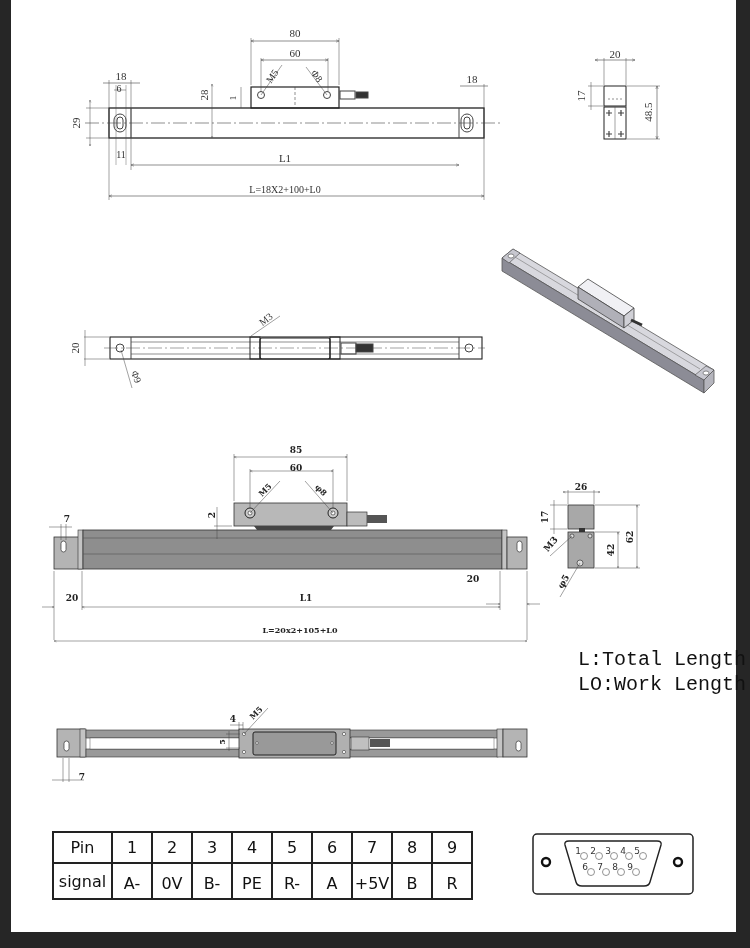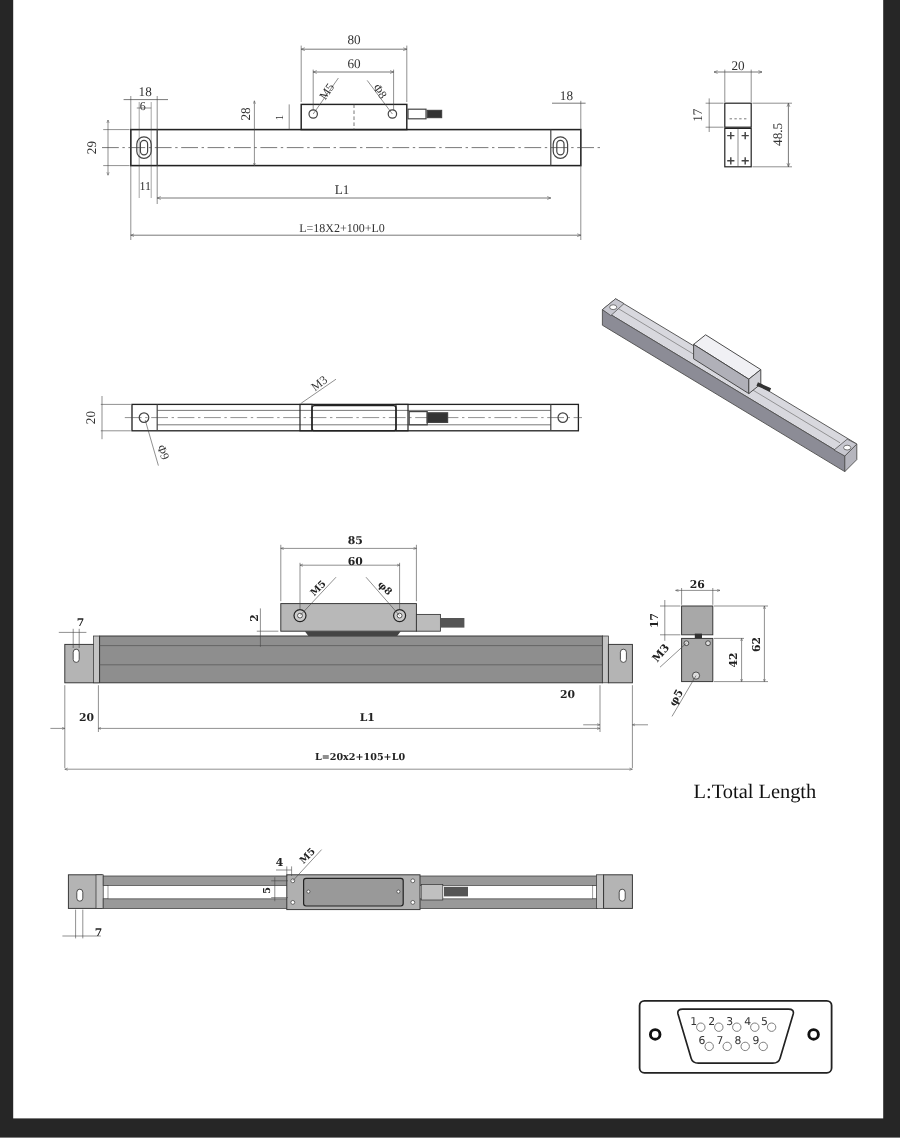--- a/index.html
+++ b/index.html
@@ -1,19 +1,19 @@
 <!DOCTYPE html>
 <html><head>
 <meta charset="utf-8">
 <style>
   html, body { margin:0; padding:0; }
   body { width:750px; height:948px; background:#262626; position:relative; overflow:hidden; font-family:"Liberation Sans", sans-serif; }
   .sheet { position:absolute; left:11px; top:0; width:725px; height:932px; background:#ffffff; }
   svg.drw { position:absolute; left:0; top:0; }
-  .legend { position:absolute; left:578px; top:648px; font-family:Liberation Serif, serif; font-size:17px; line-height:24.5px; color:#111; }
+  .legend { position:absolute; left:578px; top:648px; font-family:Liberation Mono, monospace; font-size:20px; line-height:24.5px; color:#111; }
   .legend div { white-space:nowrap; }
   table.pins { position:absolute; left:52px; top:831px; border-collapse:collapse; font-family:"DejaVu Sans", sans-serif; font-size:16px; color:#111; }
   table.pins td { border:2px solid #222; height:29px; text-align:center; padding:0; }
   table.pins td.hdr { width:57px; }
   table.pins td.c { width:38px; }
   table.pins tr.sig td.c { padding-top:5px; }
 </style>
 </head>
 <body>
 
@@ -308,18 +308,43 @@
       <text x="585" y="870" text-anchor="middle">6</text>
       <text x="600" y="870" text-anchor="middle">7</text>
       <text x="615" y="870" text-anchor="middle">8</text>
       <text x="630" y="870" text-anchor="middle">9</text>
     </g>
   </g>
 </svg>
 
 <div class="legend">
   <div>L:Total Length</div>
+  <div>LO:Work Length</div>
 </div>
 
 <table class="pins">
   <tbody>
+      <tr>
+    <td class="hdr">Pin</td>
+    <td class="c">1</td>
+    <td class="c">2</td>
+    <td class="c">3</td>
+    <td class="c">4</td>
+    <td class="c">5</td>
+    <td class="c">6</td>
+    <td class="c">7</td>
+    <td class="c">8</td>
+    <td class="c">9</td>
+  </tr>
+  <tr class="sig">
+    <td class="hdr">signal</td>
+    <td class="c">A-</td>
+    <td class="c">0V</td>
+    <td class="c">B-</td>
+    <td class="c">PE</td>
+    <td class="c">R-</td>
+    <td class="c">A</td>
+    <td class="c">+5V</td>
+    <td class="c">B</td>
+    <td class="c">R</td>
+  </tr>
 </tbody>
   </table>
 
 </body></html>

